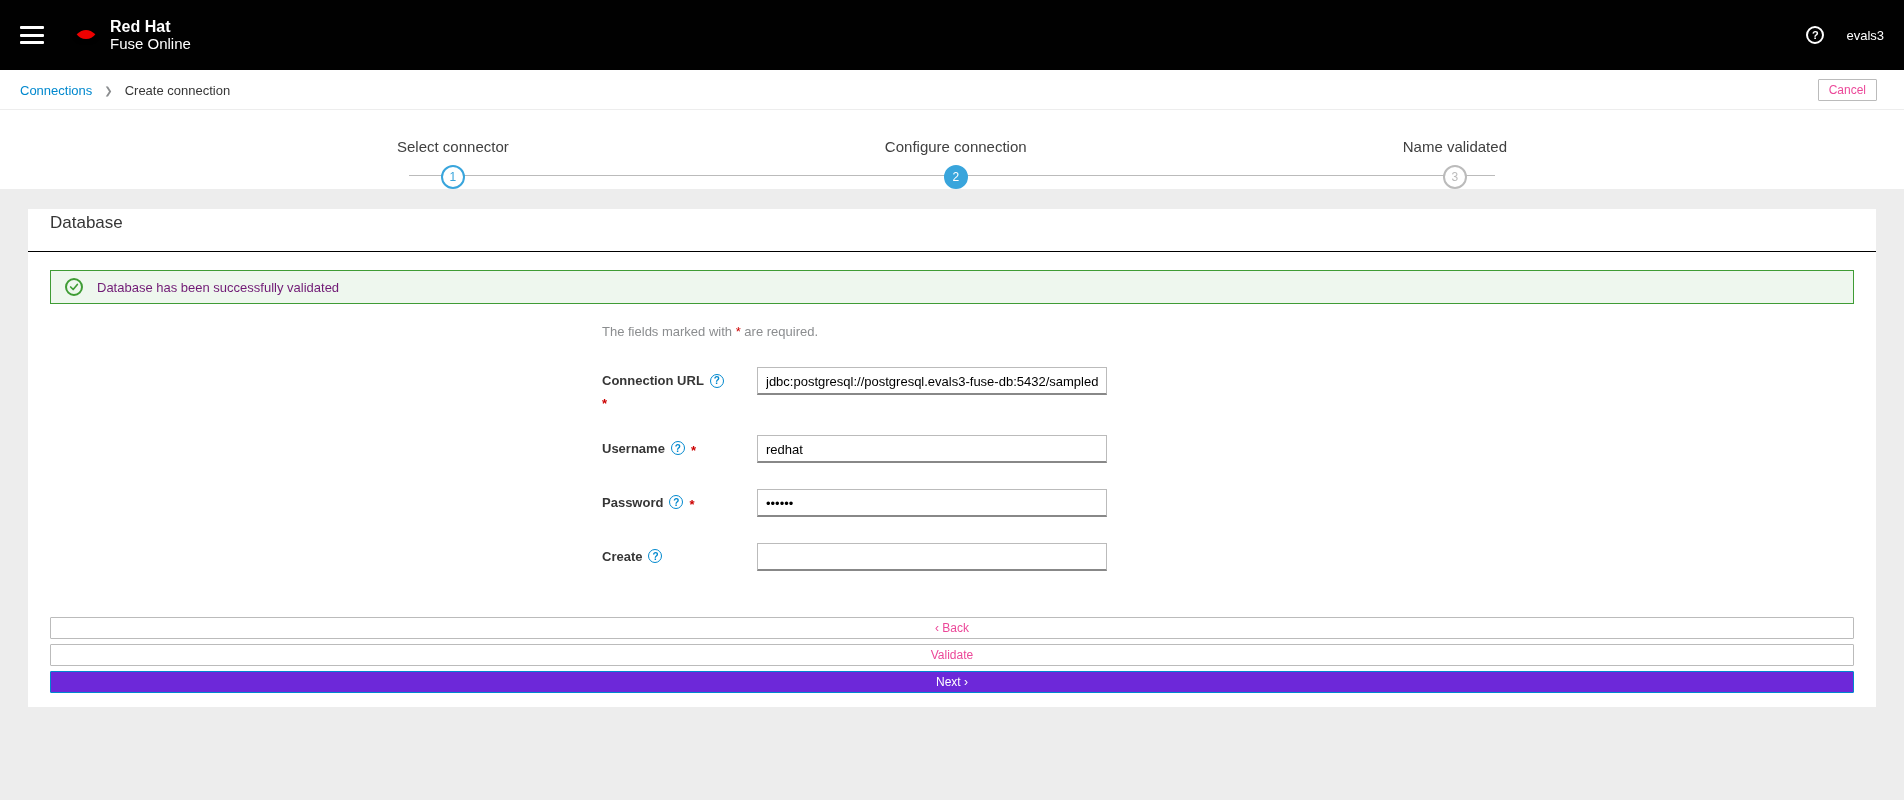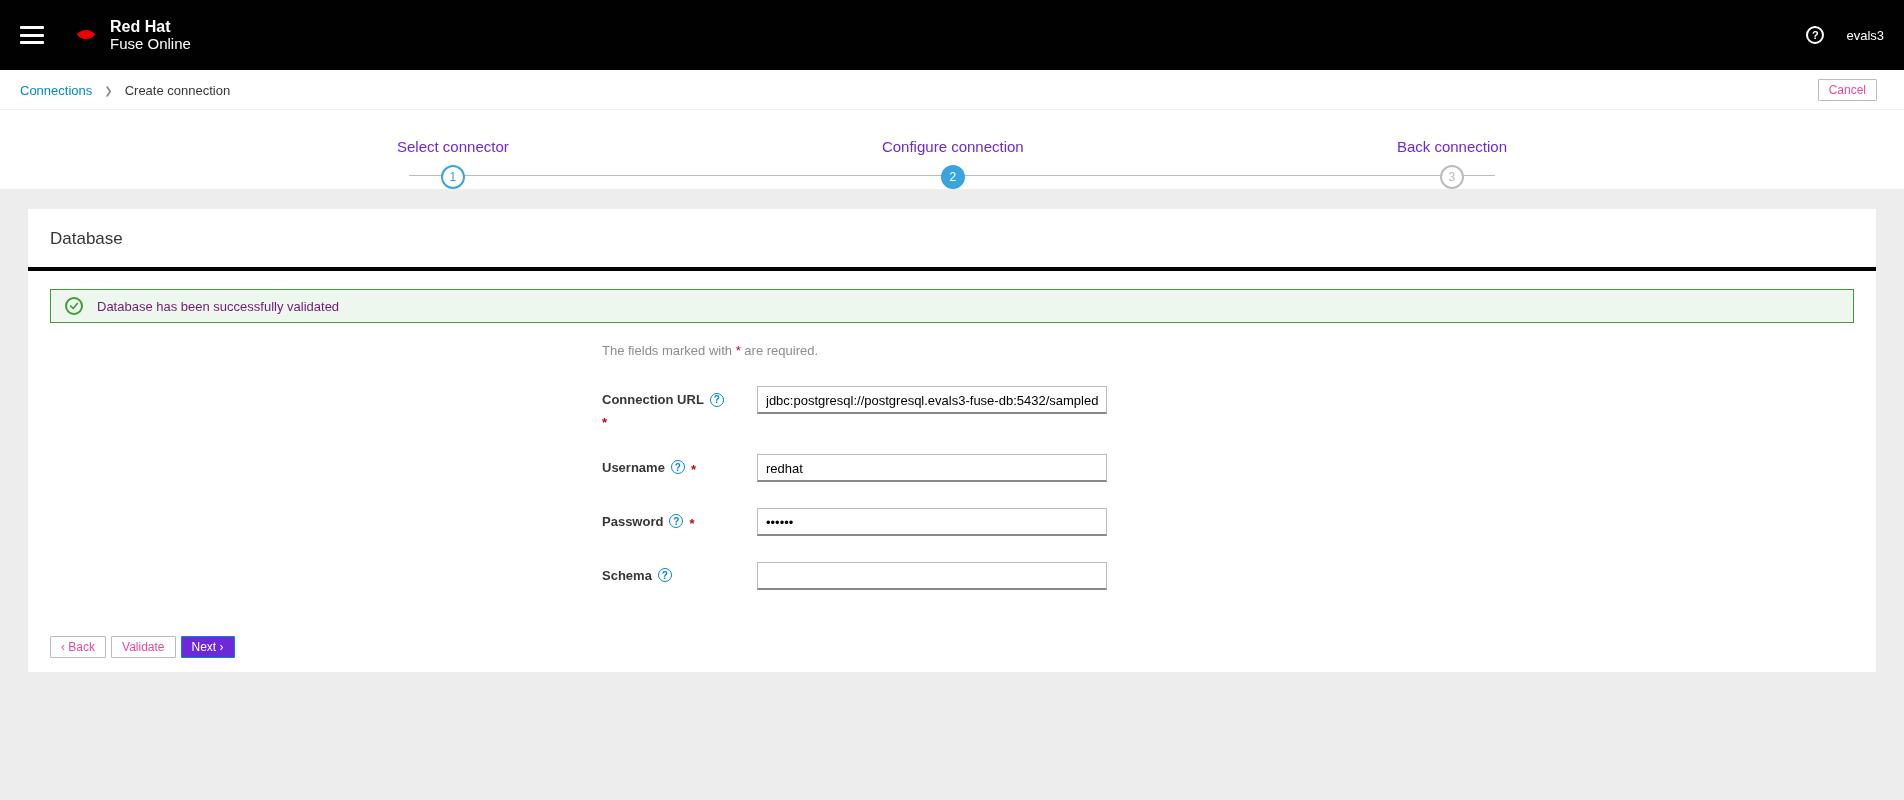--- a/index.html
+++ b/index.html
@@ -59,36 +59,36 @@
   .wizard-line {
     position:absolute;
     top: 37px;
     left: 12px;
     right: 12px;
     height:1px;
     background:#bbb;
     z-index:0;
   }
   .wizard-step { text-align:center; flex:0 0 auto; position:relative; z-index:1; }
-  .wizard-step .label { font-size:15px; color:#6d28d9; margin-bottom:10px; white-space:nowrap; }
+  .wizard-step .label { font-size:15px; color:#404040; margin-bottom:10px; white-space:nowrap; }
   .wizard-step .circle {
     width:24px; height:24px; border-radius:50%; border:2px solid #bbb; background:#fff;
     display:flex; align-items:center; justify-content:center; font-size:12px; color:#bbb;
     margin:0 auto;
   }
   .wizard-step.done .circle { border-color:#39a5dc; color:#39a5dc; }
   .wizard-step.active .circle { border-color:#39a5dc; background:#39a5dc; color:#fff; }
   
   .card {
     margin: 20px 28px;
     background:#fff;
   }
   .card-header {
-    padding: 20px 22px 18px 22px;
-    border-bottom:4px solid #000000;
+    padding: 4px 22px 18px 22px;
+    border-bottom:1px solid #000000;
     font-size:17px;
   }
   .card-body {
     padding: 18px 22px 8px 22px;
   }
   
   .alert-success {
     border:1px solid #3f9c35;
     background:#eef7ee;
     padding: 7px 14px;
@@ -152,20 +152,21 @@
     background:#fff;
     outline:none;
     height:28px;
   }
   
   .card-footer {
     padding: 12px 22px 14px 22px;
     border-top:0;
     display:flex;
     gap:5px;
+    flex-direction:column;
   }
 </style>
 </head>
 <body>
 
 <div class="masthead">
   <div class="masthead-left">
     <div class="hamburger">
       <span></span>
         <span></span>
@@ -202,21 +203,21 @@
     <div class="wizard-line"></div>
     <div class="wizard-step done">
       <div class="label">Select connector</div>
       <div class="circle">1</div>
     </div>
     <div class="wizard-step active">
       <div class="label">Configure connection</div>
       <div class="circle">2</div>
     </div>
     <div class="wizard-step">
-      <div class="label">Back connection</div>
+      <div class="label">Name validated</div>
       <div class="circle">3</div>
     </div>
   </div>
 </div>
 
 <div class="card">
   <div class="card-header">Database</div>
 
   <div class="card-body">
 
@@ -265,21 +266,21 @@
           <span class="label-help">?</span>
           <span class="req-star">*</span>
         </div>
         <div class="form-input">
           <input type="password" value="••••••" style="">
         </div>
       </div>
 
       <div class="form-row">
         <div class="form-label">
-          <span>Schema</span>
+          <span>Create</span>
           <span class="label-help">?</span>
         </div>
         <div class="form-input">
           <input type="text" value="" style="">
         </div>
       </div>
     </div>
   </div>
 
   <div class="card-footer">

